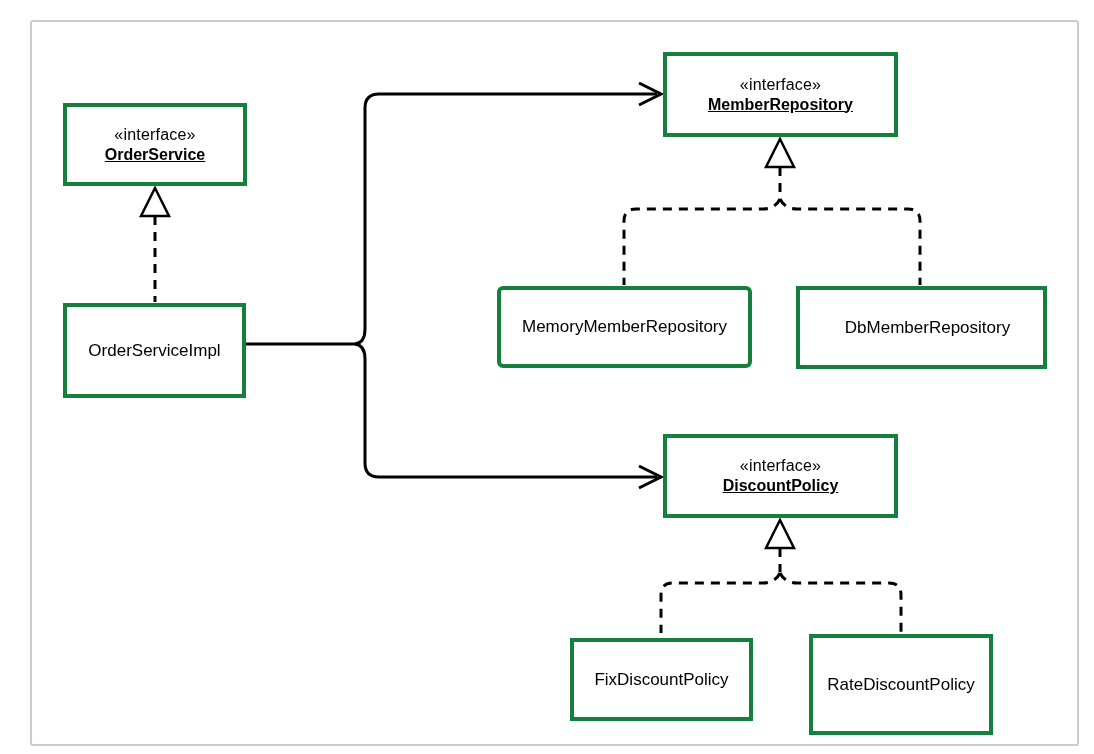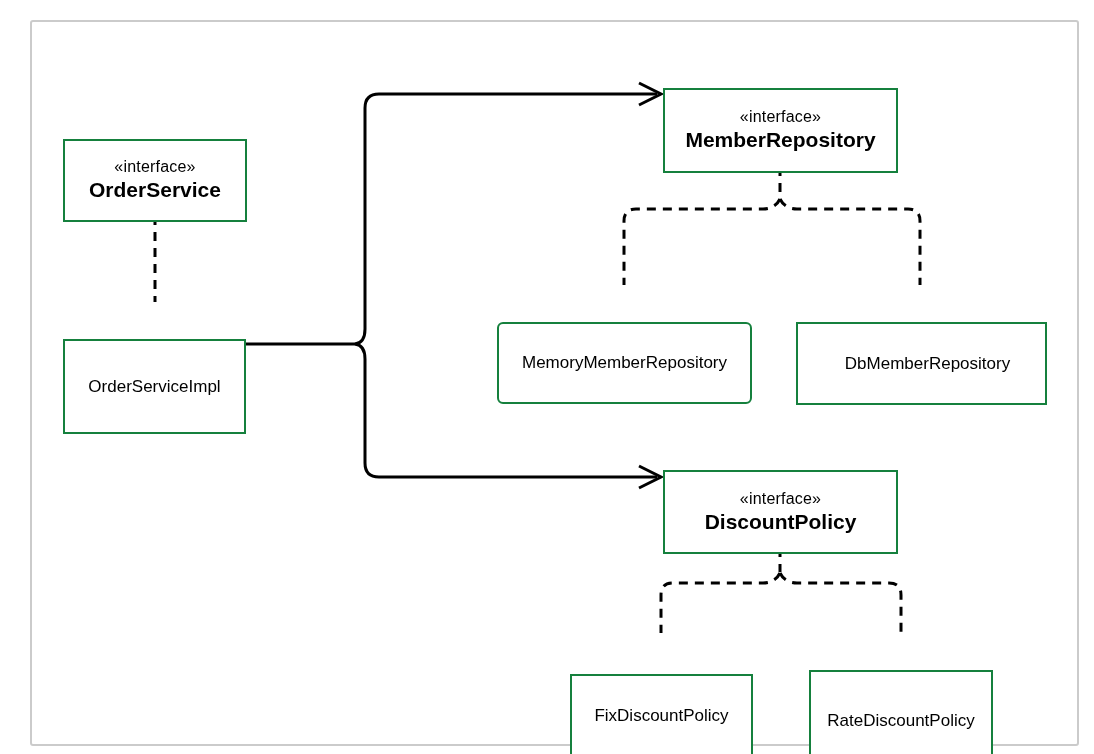--- a/index.html
+++ b/index.html
@@ -29,39 +29,39 @@
   svg.wires {
     position: absolute;
     left: 0;
     top: 0;
     width: 1094px;
     height: 754px;
   }
   .uml-box {
     position: absolute;
     box-sizing: border-box;
-    border: 2px solid #15803d;
+    border: 4px solid #15803d;
     background: #ffffff;
     display: flex;
     flex-direction: column;
     align-items: center;
     justify-content: center;
     text-align: center;
     color: #000000;
     line-height: 1.25;
-    margin-top: 36px;
   }
   .stereotype {
     font-size: 16px;
     font-weight: 400;
     letter-spacing: 0.2px;
   }
   .iface-name {
-    font-size: 21px;
+    font-size: 16px;
     font-weight: 700;
+    text-decoration: underline;
   }
   .impl-name {
     font-size: 17px;
     font-weight: 400;
   }
   
   #box-order-service          { left: 63px;  top: 103px; width: 184px; height: 83px; }
   #box-order-service-impl     { left: 63px;  top: 303px; width: 183px; height: 95px; }
   #box-member-repository      { left: 663px; top: 52px;  width: 235px; height: 85px; }
   #box-memory-member-repo     { left: 497px; top: 286px; width: 255px; height: 82px; border-radius: 6px; }

